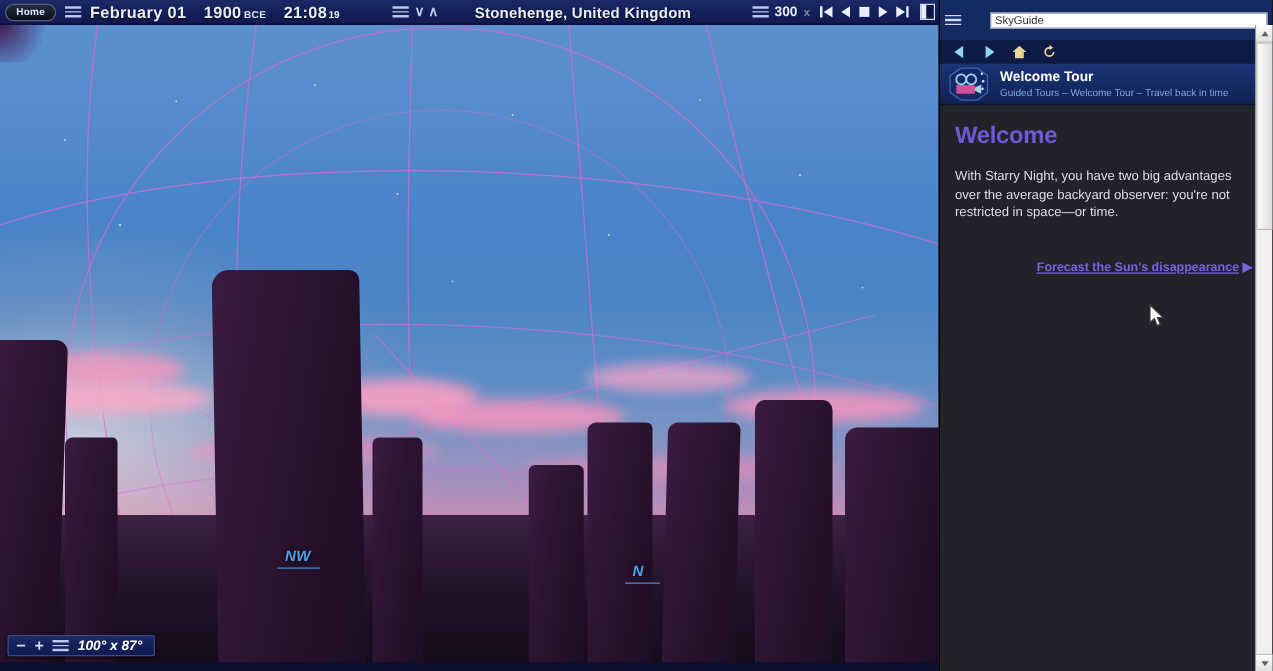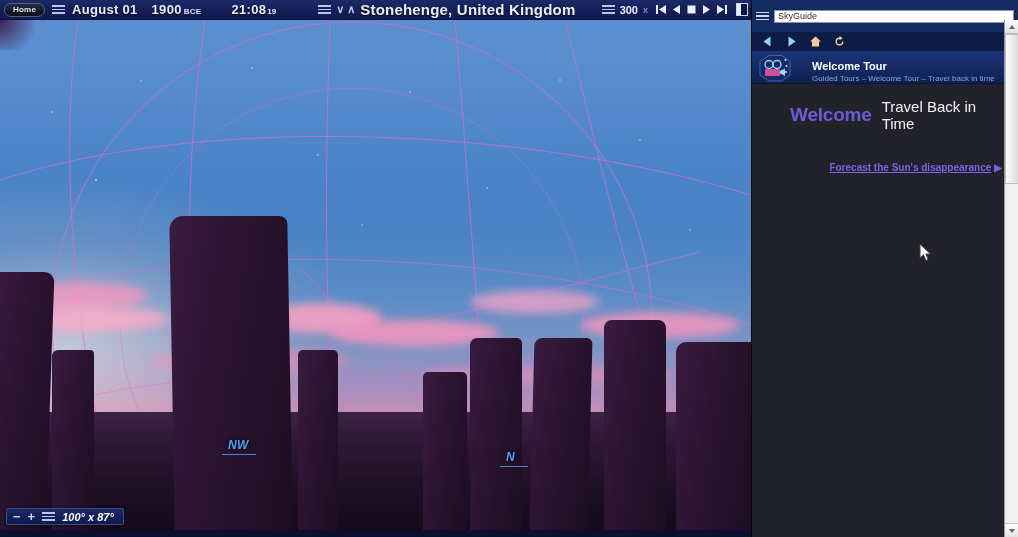--- a/index.html
+++ b/index.html
@@ -22,24 +22,24 @@
     border:1px solid #55607d; color:#dfe6f5;
     font-size:8px; font-weight:bold; letter-spacing:.2px;
   }
   .ham { display:inline-block; width:13px; height:9px; position:relative; }
   .ham i { position:absolute; left:0; width:13px; height:1.5px; background:#b9c8ea; display:block; }
   .ham i:nth-child(1){top:0;} .ham i:nth-child(2){top:3.5px;} .ham i:nth-child(3){top:7px;}
   .tb-gap { width:7px; display:inline-block; }
   .tb-date { font-size:13px; letter-spacing:.3px; text-shadow:0 1px 1px #000; }
   .tb-year { font-size:13px; letter-spacing:.3px; text-shadow:0 1px 1px #000; }
   .tb-era { font-size:8px; letter-spacing:.3px; position:relative; top:2px; margin-left:2px; color:#dbe4f8;}
-  .tb-time { font-size:13px; letter-spacing:.3px; text-shadow:0 1px 1px #000;margin-left:16px; }
+  .tb-time { font-size:13px; letter-spacing:.3px; text-shadow:0 1px 1px #000; }
   .tb-sec { font-size:8px; position:relative; top:2px; margin-left:1px; }
   .chev { font-size:11px; color:#b9c8ea; display:inline-block; }
-  .tb-loc { font-size:15px; letter-spacing:.2px; text-shadow:0 1px 1px #000; }
+  .tb-loc { font-size:12px; letter-spacing:.2px; text-shadow:0 1px 1px #000;margin-left:24px; }
 
   .tb-right { margin-left:auto; display:flex; align-items:center; gap:5px; padding-right:3px; }
   .speed-val { font-size:11px; color:#e8eefc; }
   .speed-x { font-size:9px; color:#7f8dae; }
   .transport { display:flex; align-items:center; gap:4px; margin-left:3px; }
   .t-btn { width:11px; height:11px; position:relative; cursor:default; }
   .t-btn svg { display:block; }
   .panel-ico {
     width:12px; height:13px; border:1.5px solid #c9d6f2; background:#0d1540;
     display:inline-block; position:relative; margin-left:4px;
@@ -96,41 +96,41 @@
     color:#fff; font-size:11px; font-style:italic; font-weight:bold;
     box-shadow:0 1px 3px rgba(0,0,0,.6);
   }
   #fov .mini { color:#cdd8f2; font-size:13px; font-style:normal; line-height:1; }
 
   
   #panel {
     position:absolute; left:751px; top:0; width:267px; height:537px;
     background:#22222a; border-left:1px solid #000;
   }
-  .p-urlbar { height:20px; background:#132a63; display:flex; align-items:center; padding:16px 4px; gap:5px; }
+  .p-urlbar { height:20px; background:#132a63; display:flex; align-items:center; padding:16px 4px; gap:23px; }
   .p-urlbar .ham i { background:#cfd9f0; }
   .url-input {
     flex:1; height:13px; background:#fff; border:1px solid #8b93a6;
     font-family:"Liberation Sans", sans-serif; font-size:9px; color:#333;
     padding:0 3px; line-height:11px; outline:none;
   }
   .p-navbar { height:19px; background:#0d1b45; display:flex; align-items:center; gap:11px; padding-left:9px; }
   .nav-ico { width:13px; height:13px; display:block; }
 
   .tour-head {
     height:33px; background:linear-gradient(180deg,#1a3575 0%,#142a61 55%,#102050 100%);
-    display:flex; align-items:flex-end; padding-left:6px; gap:20px;
+    display:flex; align-items:center; padding-left:6px; gap:8px;
     border-bottom:1px solid #0a1238;
   }
   .tour-badge { width:34px; height:29px; position:relative; flex:0 0 34px; }
   .tour-title { color:#fff; font-size:11px; font-weight:bold; line-height:12px; }
   .tour-crumb { color:#7ea7e8; font-size:8px; margin-top:2px; line-height:9px; }
 
   .p-body { padding:14px 14px 0 12px; color:#e9e9ee; }
-  .p-h1 { display:flex; align-items:center; gap:10px; margin-bottom:14px;margin-left:26px; }
+  .p-h1 { display:flex; align-items:flex-end; margin-bottom:14px; }
   .p-h1 .welcome { color:#6d5bd8; font-size:19px; font-weight:bold; letter-spacing:-.2px; }
   .p-h1 .subt { color:#f2f2f6; font-size:15px; }
   .p-body p { font-size:10.5px; line-height:14.5px; color:#dcdce4; margin-bottom:13px; }
   .p-link {
     display:block; text-align:right; margin-top:30px; padding-right:2px;
     color:#7a64e6; font-size:10px; font-weight:bold; text-decoration:underline;
     cursor:pointer;
   }
   .p-link .arrow { text-decoration:none; display:inline-block; margin-left:3px; }
 
@@ -158,21 +158,21 @@
 
   <div id="toolbar">
     <div class="home-pill">Home</div>
     <span class="tb-gap"></span>
     <span class="ham">
         <i></i>
         <i></i>
         <i></i>
       </span>
     <span class="tb-gap"></span>
-    <span class="tb-date">August 01</span>
+    <span class="tb-date">February 01</span>
     <span class="tb-gap"></span>
       <span class="tb-gap"></span>
     <span class="tb-year">1900</span>
     <span class="tb-era">BCE</span>
     <span class="tb-gap"></span>
       <span class="tb-gap"></span>
     <span class="tb-time">21:08</span>
     <span class="tb-sec">19</span>
     <span class="tb-gap"></span>
       <span class="tb-gap"></span>
@@ -357,22 +357,22 @@
       </div>
       <div>
         <div class="tour-title">Welcome Tour</div>
         <div class="tour-crumb">Guided Tours – Welcome Tour – Travel back in time</div>
       </div>
     </div>
 
     <div class="p-body">
       <div class="p-h1">
         <span class="welcome">Welcome</span>
-        <span class="subt">Travel Back in Time</span>
       </div>
+      <p>With Starry Night, you have two big advantages over the average backyard observer: you're not restricted in space—or time.</p>
 
       <a class="p-link">
         <span>Forecast the Sun's disappearance</span><span class="arrow">▶</span>
       </a>
     </div>
   </div>
 
   <div id="scroll">
     <div class="sb-arrow">
       <span class="sb-caret" style="border-bottom:4px solid #666;"></span>

